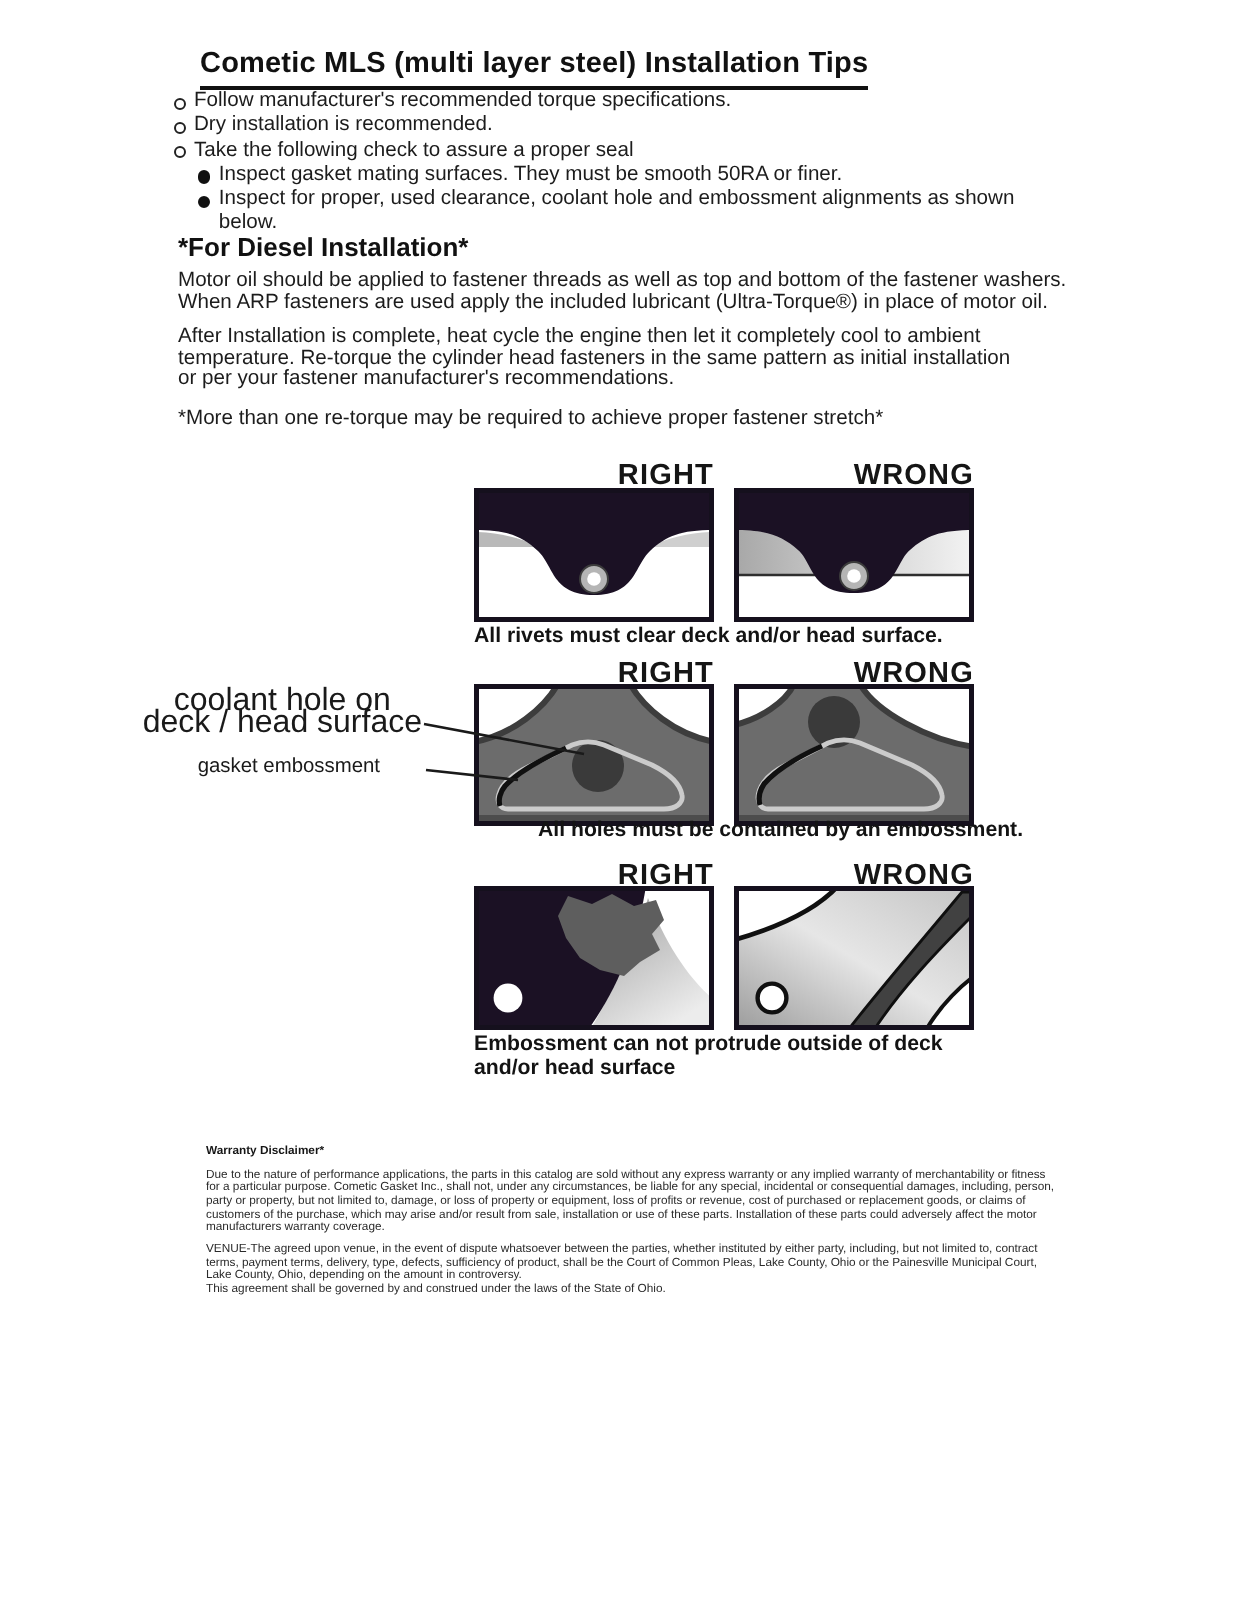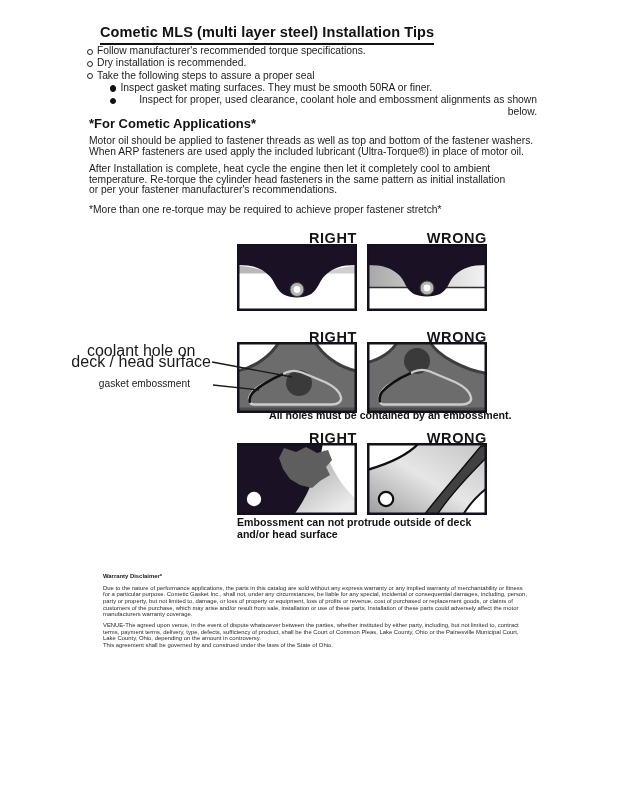--- a/index.html
+++ b/index.html
@@ -13,21 +13,21 @@
     left:100px;top:24px;font-size:14.5px;font-weight:bold;color:#111;
     border-bottom:2px solid #111;padding-bottom:2.5px;letter-spacing:0.1px;
   }
   
   #bullets{left:87px;top:45px;width:450px;font-size:10.3px;line-height:12.3px;}
   .brow{display:flex;align-items:flex-start;}
   .bmark{
     width:4px;height:4px;border:1px solid #222;border-radius:50%;
     margin:3.6px 4px 0 0;flex:0 0 auto;background:#fff;
   }
-  .brow.sub{margin-left:23px;text-align:right;}
+  .brow.sub{margin-left:12px;}
   .bmark.dot{background:#111;border-color:#111;width:4.4px;height:4.4px;}
   
   #diesel-heading{left:89px;top:116px;font-size:13px;font-weight:bold;color:#111;}
   .para{left:89px;width:450px;font-size:10.3px;line-height:10.6px;white-space:pre-line;}
   #para1{top:136px;}
   #para2{top:164px;}
   #note{top:205px;}
   
   .fig-label{width:120px;text-align:right;font-size:14.5px;font-weight:600;color:#151515;letter-spacing:0.6px;}
   .caption{left:237px;font-size:10.6px;font-weight:bold;color:#131313;line-height:12.4px;white-space:pre-line;}
@@ -60,33 +60,33 @@
     <div class="brow">
       <span class="bmark"></span>
       <span>Follow manufacturer's recommended torque specifications.</span>
     </div>
     <div class="brow">
       <span class="bmark"></span>
       <span>Dry installation is recommended.</span>
     </div>
     <div class="brow">
       <span class="bmark"></span>
-      <span>Take the following steps to assure a proper seal</span>
+      <span>Take the following check to assure a proper seal</span>
     </div>
     <div class="brow sub">
       <span class="bmark dot"></span>
       <span>Inspect gasket mating surfaces.  They must be smooth 50RA or finer.</span>
     </div>
     <div class="brow sub">
       <span class="bmark dot"></span>
       <span>Inspect for proper, used clearance, coolant hole and embossment alignments as shown below.</span>
     </div>
   </div>
 
-  <div id="diesel-heading" class="abs">*For Cometic Applications*</div>
+  <div id="diesel-heading" class="abs">*For Diesel Installation*</div>
   <div id="para1" class="abs para">Motor oil should be applied to fastener threads as well as top and bottom of the fastener washers.
 When ARP fasteners are used apply the included lubricant (Ultra-Torque®) in place of motor oil.</div>
   <div id="para2" class="abs para">After Installation is complete, heat cycle the engine then let it completely cool to ambient
 temperature. Re-torque the cylinder head fasteners in the same pattern as initial installation
 or per your fastener manufacturer's recommendations.</div>
   <div id="note" class="abs para">*More than one re-torque may be required to achieve proper fastener stretch*</div>
 
   <div class="abs fig-label" style="left:237px;top:230px;">RIGHT</div>
   <div class="abs fig-label" style="left:367px;top:230px;">WRONG</div>
 
@@ -113,20 +113,21 @@
       <rect width="120" height="67" fill="#ffffff"></rect>
       <rect x="2" y="21" width="116" height="22.5" fill="url(#gB)"></rect>
       <rect x="2" y="43.5" width="116" height="22" fill="#ffffff"></rect>
       <line x1="2" y1="43.5" x2="118" y2="43.5" stroke="#2e2e2e" stroke-width="1.3"></line>
       <path d="M0,0 H120 V21 C103,21 96,24 88,31 C80,38 82,52.5 60,52.5 C38,52.5 40,38 32,31 C24,24 17,21 0,21 Z" fill="#1b1124"></path>
       <circle cx="60" cy="44" r="7" fill="#b5b5b5" stroke="#3c3c3c" stroke-width="1"></circle>
       <circle cx="60" cy="44" r="3.4" fill="#ffffff"></circle>
       <rect x="1.25" y="1.25" width="117.5" height="64.5" fill="none" stroke="#15101d" stroke-width="2.5"></rect>
     </svg>
   </div>
+  <div class="abs caption" style="top:312px;">All rivets must clear deck and/or head surface.</div>
 
   <div class="abs fig-label" style="left:237px;top:329px;">RIGHT</div>
   <div class="abs fig-label" style="left:367px;top:329px;">WRONG</div>
 
   <div id="coolant-label" class="abs" style="white-space:pre-line;">coolant hole on
 deck / head surface</div>
   <div id="embossment-label" class="abs">gasket embossment</div>
 
   <div class="abs diag" style="left:237px;top:342px;">
     <svg width="120" height="71" viewBox="0 0 120 71">

